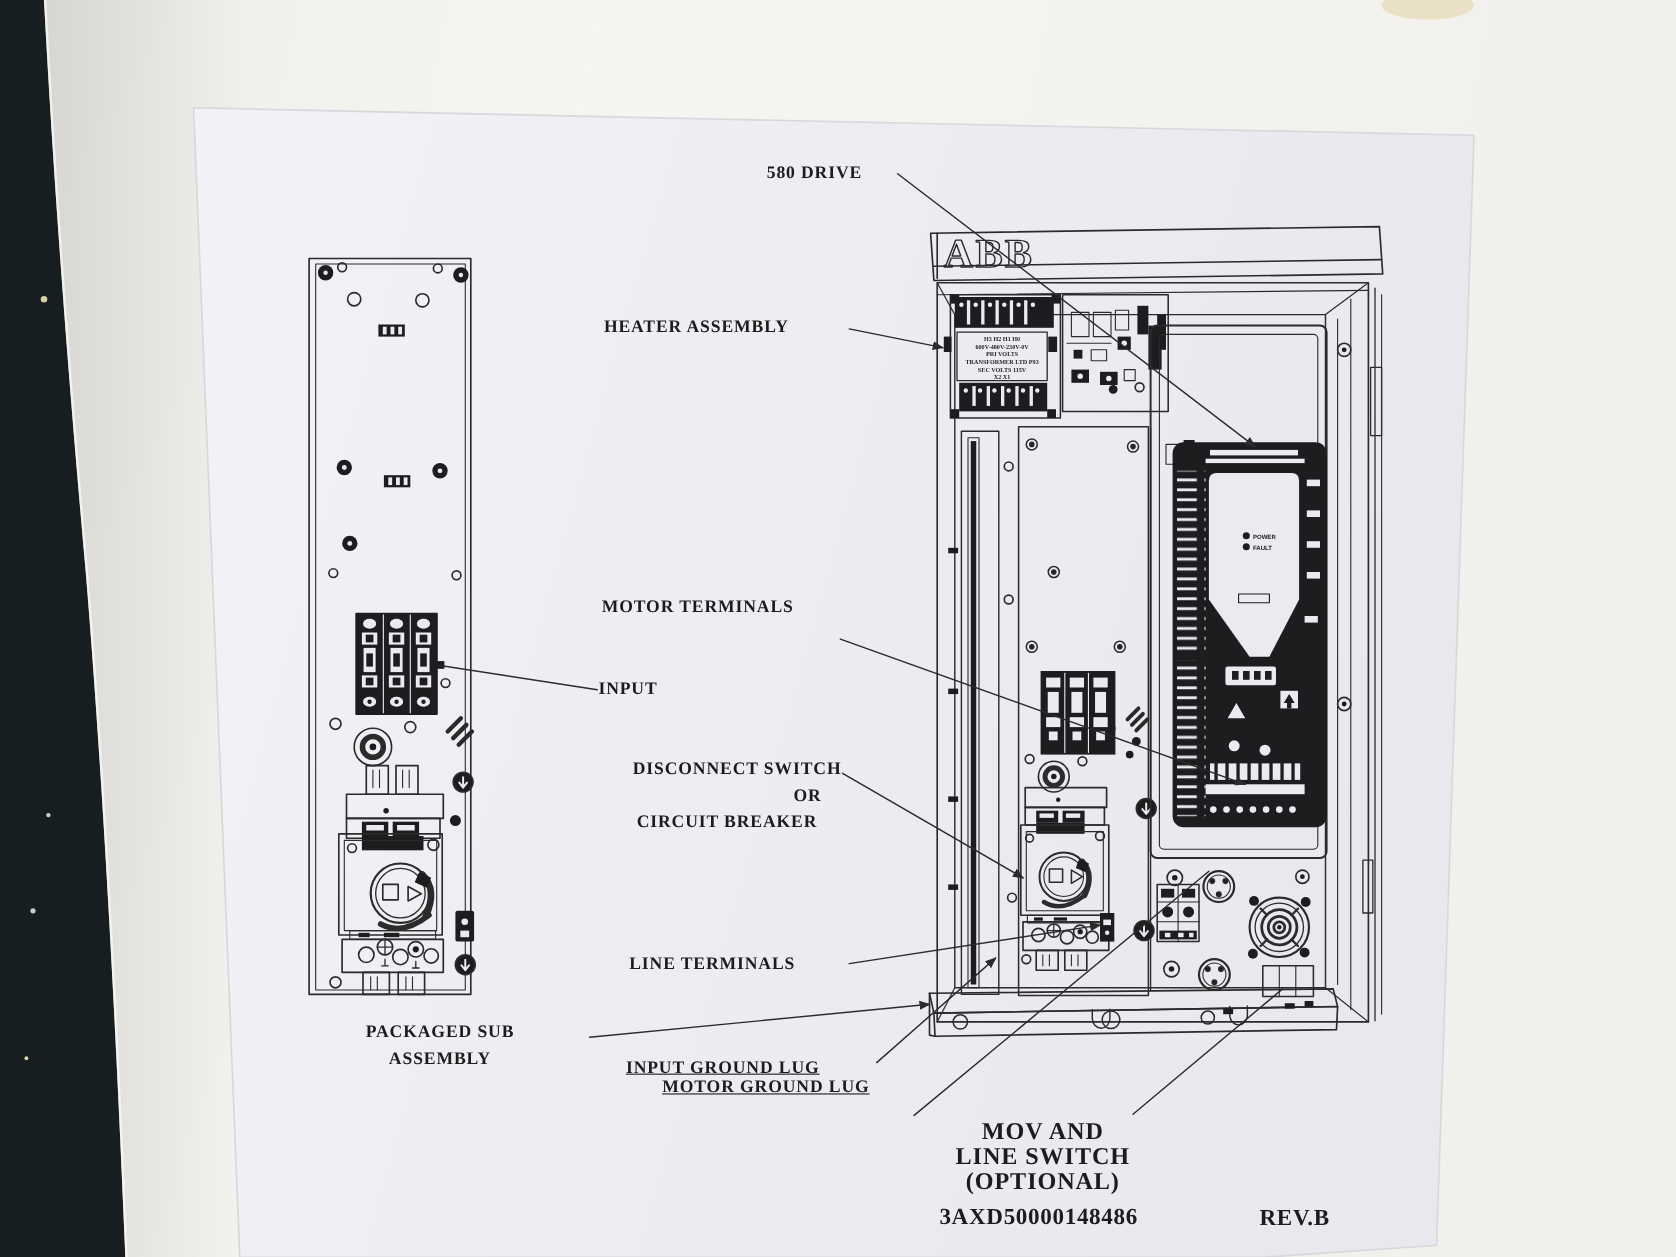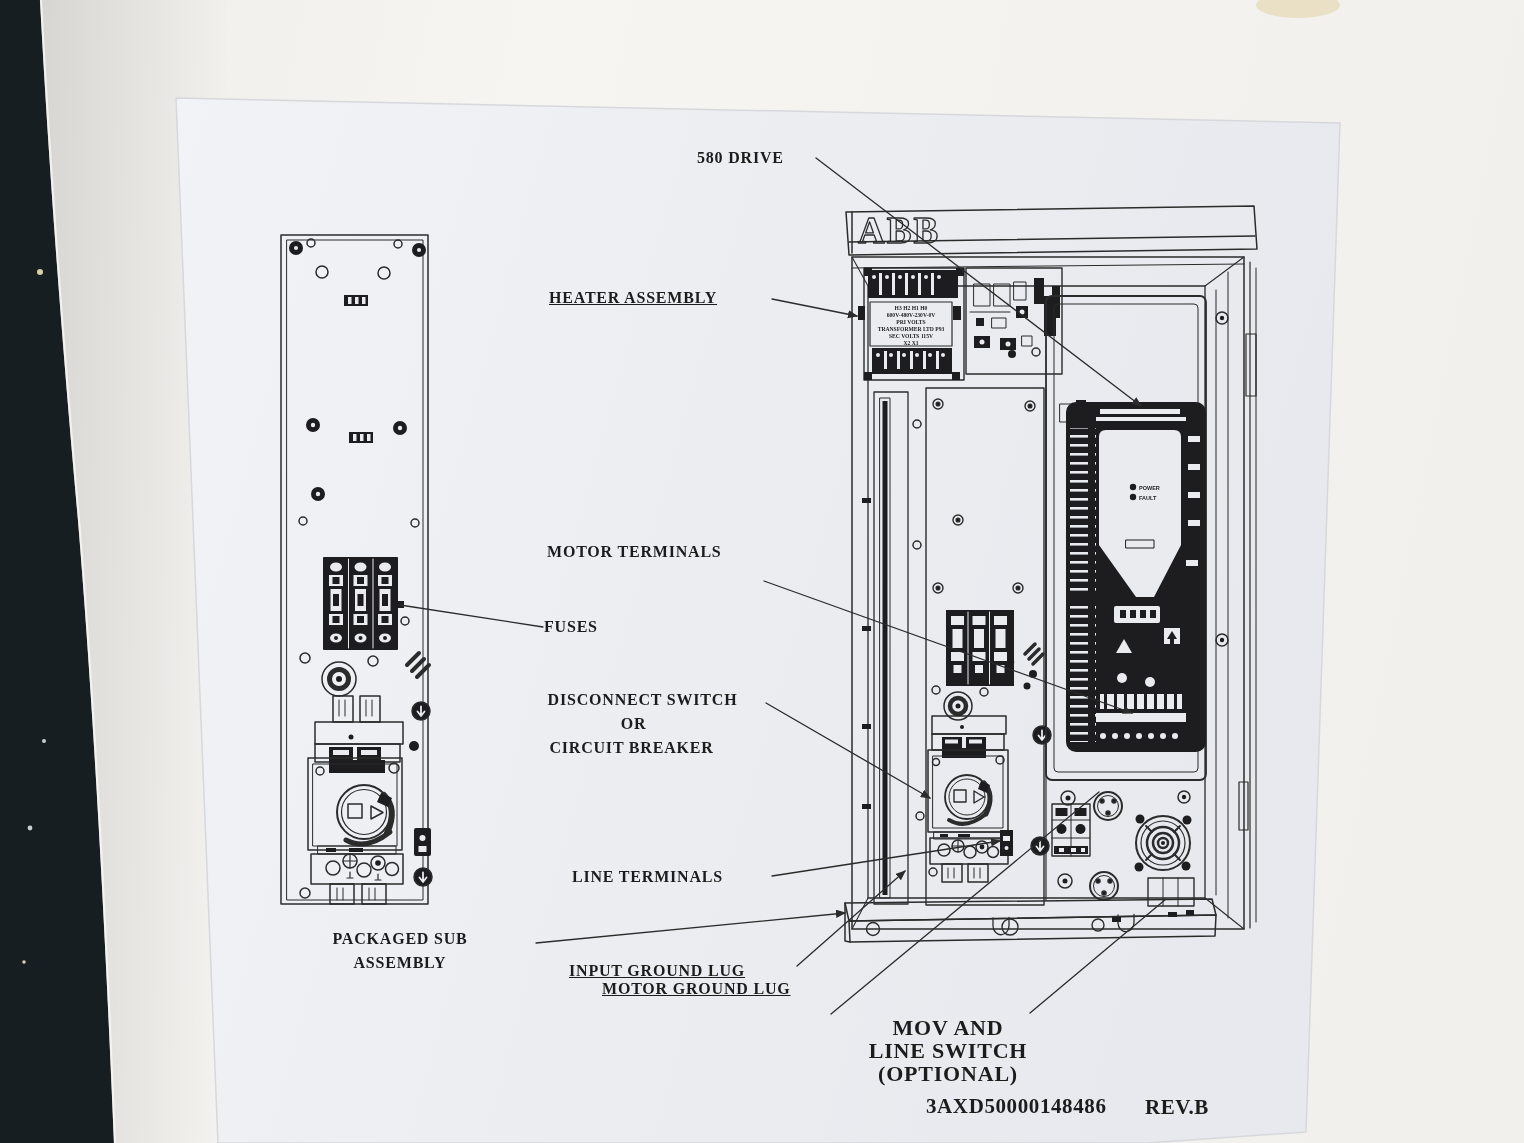--- a/index.html
+++ b/index.html
@@ -2,21 +2,21 @@
 <html><head>
 <meta charset="utf-8">
 <style>
   html,body{margin:0;padding:0;background:#d8d8d6;}
   .scene{position:relative;width:1524px;height:1143px;overflow:hidden;
          font-family:"Liberation Serif",serif;}
   svg.art{position:absolute;left:0;top:0;}
   .lbl{position:absolute;color:#1c1c1c;font-weight:bold;font-size:16px;
        letter-spacing:.8px;line-height:24px;white-space:nowrap;}
   .lbl.small{font-size:22px;line-height:23px;}
-  .lbl .rline{display:block;text-align:center;}
+  .lbl .rline{display:block;text-align:right;}
   .lbl.center{text-align:center;white-space:normal;}
   .docnum{position:absolute;color:#1c1c1c;font-weight:bold;font-size:21px;
           letter-spacing:.6px;white-space:nowrap;}
 </style>
 </head>
 <body>
 
 <div class="scene">
 
 <svg class="art" width="1524" height="1143" viewBox="0 0 1524 1143">
@@ -530,23 +530,23 @@
       <line x1="772" y1="876" x2="1000" y2="841" marker-end="url(#arr)"></line>
       <line x1="536" y1="943" x2="845" y2="913" marker-end="url(#arr)"></line>
       <line x1="797" y1="966" x2="905" y2="871" marker-end="url(#arr)"></line>
       <line x1="831" y1="1014" x2="1099" y2="792"></line>
       <line x1="1030" y1="1013" x2="1166" y2="899"></line>
     </g>
   </g>
 </svg>
 
 <div class="lbl" style="left:697px;top:146px;">580 DRIVE</div>
-<div class="lbl" style="left:549px;top:286px;text-decoration:underline;">HEATER ASSEMBLY</div>
+<div class="lbl" style="left:549px;top:286px;">HEATER ASSEMBLY</div>
 <div class="lbl" style="left:547px;top:540px;">MOTOR TERMINALS</div>
-<div class="lbl" style="left:544px;top:615px;">FUSES</div>
+<div class="lbl" style="left:544px;top:615px;">INPUT</div>
 
 <div class="lbl" style="left:520px;top:688px;width:245px;">
   <span class="rline">DISCONNECT SWITCH</span>
   <span class="rline" style="padding-right:18px;">OR</span>
   <span class="rline" style="padding-right:22px;">CIRCUIT BREAKER</span>
 </div>
 
 <div class="lbl" style="left:572px;top:865px;">LINE TERMINALS</div>
 
 <div class="lbl center" style="left:288px;top:927px;width:224px;">
@@ -556,16 +556,16 @@
 
 <div class="lbl" style="left:569px;top:959px;text-decoration:underline;">INPUT GROUND LUG</div>
 <div class="lbl" style="left:602px;top:977px;text-decoration:underline;">MOTOR GROUND LUG</div>
 
 <div class="lbl small center" style="left:868px;top:1016px;width:160px;">
   <span style="display:block;">MOV AND</span>
   <span style="display:block;">LINE SWITCH</span>
   <span style="display:block;">(OPTIONAL)</span>
 </div>
 
-<div class="docnum" style="left:926px;top:1094px;">3AXD50000148486</div>
+<div class="docnum" style="left:854px;top:1094px;">3AXD50000148486</div>
 <div class="docnum" style="left:1145px;top:1095px;">REV.B</div>
 
 </div>
 
 </body></html>

